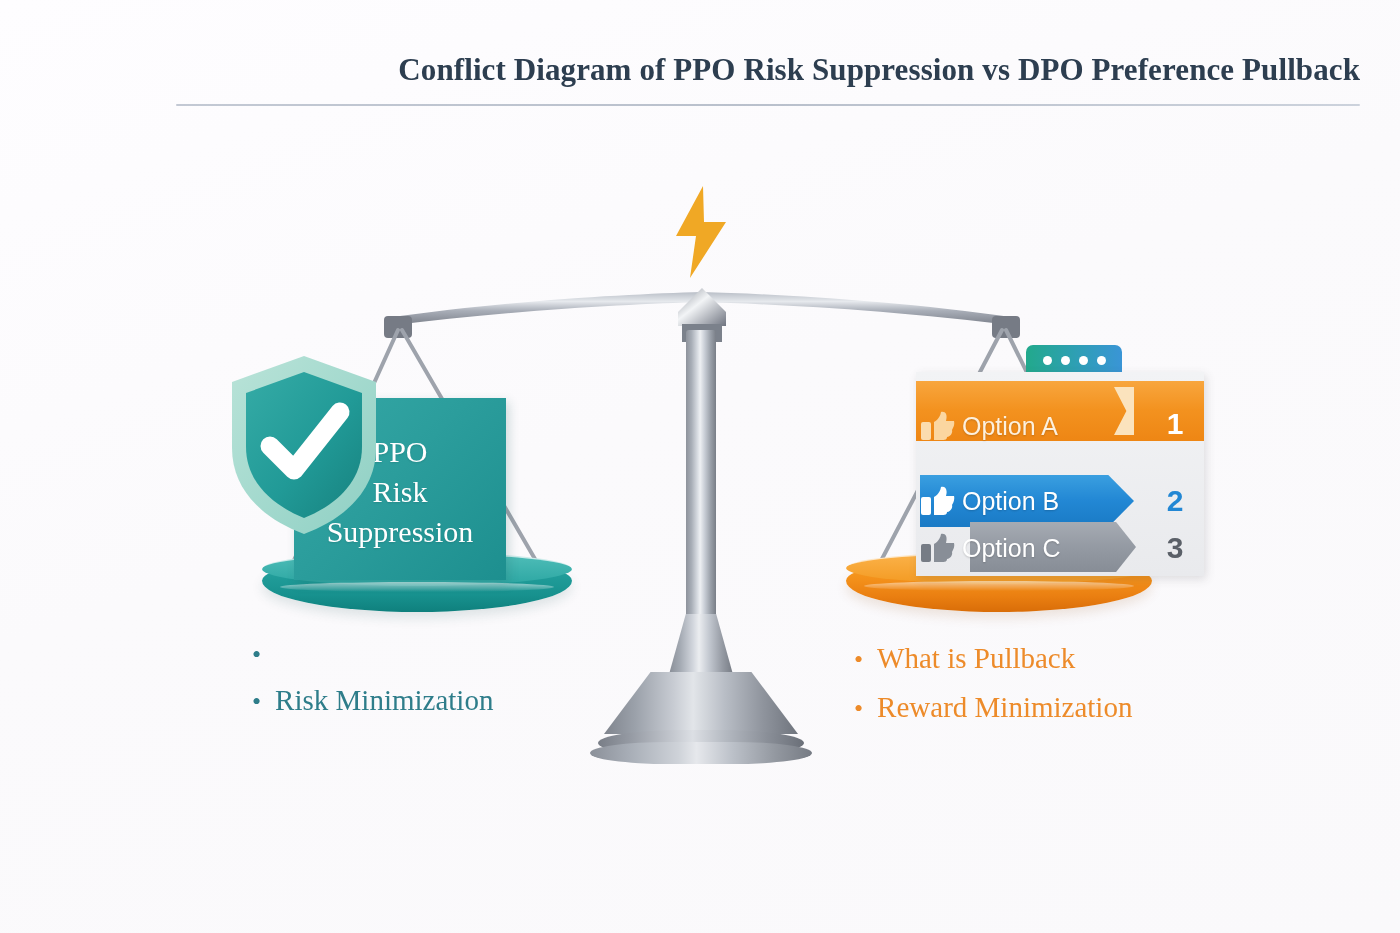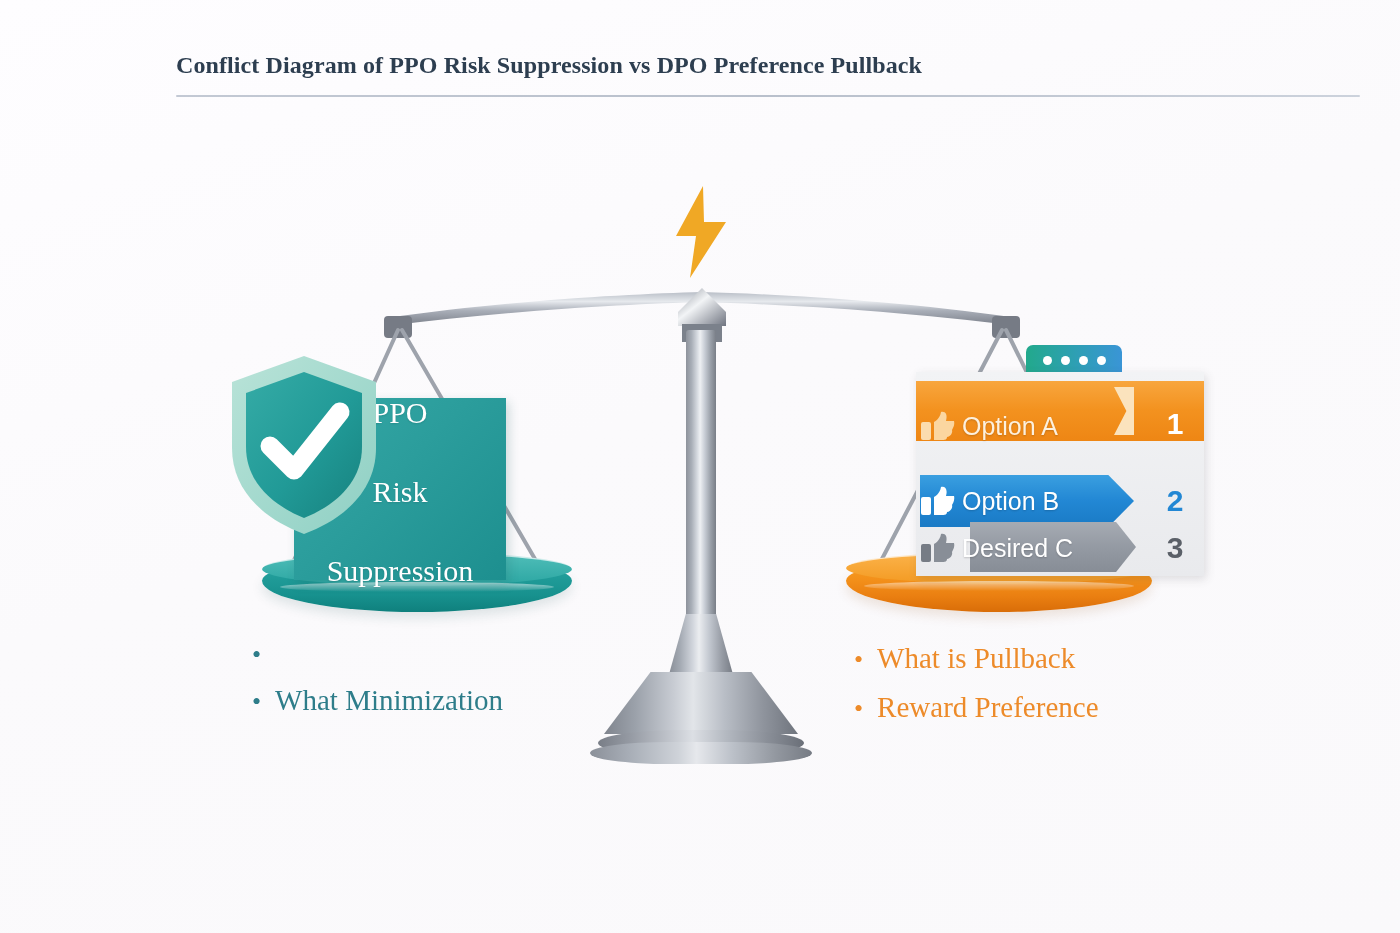--- a/index.html
+++ b/index.html
@@ -20,26 +20,26 @@
   }
 
   
   .title-wrap {
     position: absolute;
     top: 52px;
     left: 176px;
     width: 1184px;
   }
   .title {
-    font-size: 24px;
+    font-size: 31px;
     font-weight: 600;
     color: #2d3e50;
     letter-spacing: 0.1px;
     white-space: nowrap;
-    text-align: left;
+    text-align: right;
     font-family: "Liberation Serif", serif;
   }
   .title-rule {
     margin-top: 16px;
     height: 2px;
     width: 100%;
     background: linear-gradient(90deg, #c3c9d4 0%, #b9c0cc 50%, #ccd2dc 100%);
     border-radius: 2px;
   }
 
@@ -159,21 +159,20 @@
     top: 398px;
     width: 212px;
     height: 182px;
     background: linear-gradient(135deg, #35a8a6 0%, #2b9d9c 45%, #1d8f8f 100%);
     display: flex;
     flex-direction: column;
     align-items: center;
     justify-content: center;
     padding-top: 6px;
     box-shadow: 3px 4px 10px rgba(30,90,90,0.2);
-    gap: 39px;
   }
   .ppo-card .ln {
     color: #ffffff;
     font-size: 30px;
     line-height: 1.33;
     font-family: "Liberation Serif", serif;
     text-shadow: 0 1px 2px rgba(0,0,0,0.12);
     white-space: nowrap;
   }
 
@@ -444,41 +443,41 @@
 
     <div class="rank-row row-c">
       <span class="pill"></span>
       <span class="content">
         <span class="thumb">
           <svg width="34" height="30" viewBox="0 0 34 30">
             <rect x="0" y="11" width="10" height="18" rx="2" fill="#767c85"></rect>
             <path d="M13,29 L13,11 C13,11 19,8 20,1 C24,0 27,3 25,10 L33,10 C34,14 32,17 31,19 C32,22 29,26 26,26 C26,29 23,29 21,29 Z" fill="#888e97"></path>
           </svg>
         </span>
-        <span class="opt-label">Desired C</span>
+        <span class="opt-label">Option C</span>
         <span class="rank-num">3</span>
       </span>
     </div>
 
   </div>
 
   <div class="bullets left">
     <div class="bullet-item">
       <span class="dot-glyph">•</span>
     </div>
     <div class="bullet-item">
       <span class="dot-glyph">•</span>
-      <span>What Minimization</span>
+      <span>Risk Minimization</span>
     </div>
   </div>
 
   <div class="bullets right">
     <div class="bullet-item">
       <span class="dot-glyph">•</span>
       <span>What is Pullback</span>
     </div>
     <div class="bullet-item">
       <span class="dot-glyph">•</span>
-      <span>Reward Preference</span>
+      <span>Reward Minimization</span>
     </div>
   </div>
 
 </div>
 
 </body></html>

